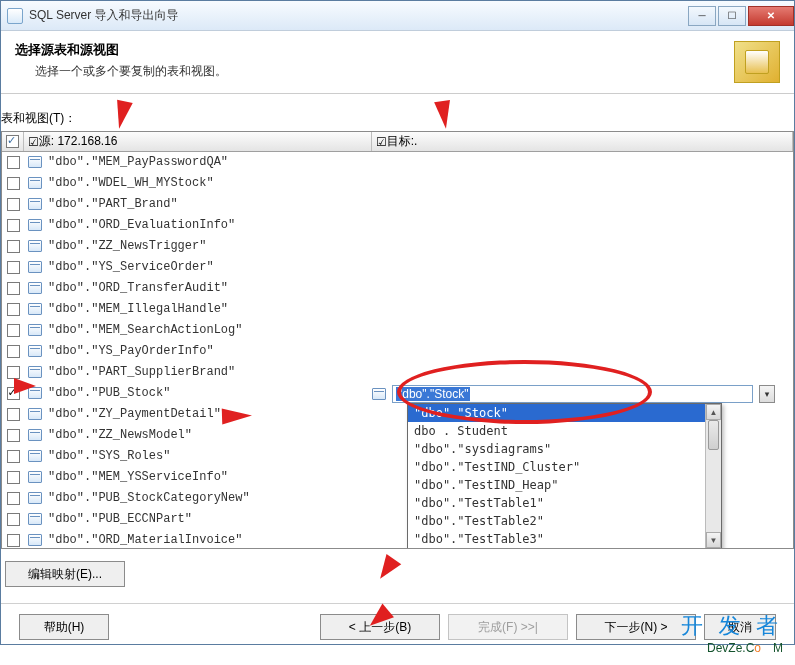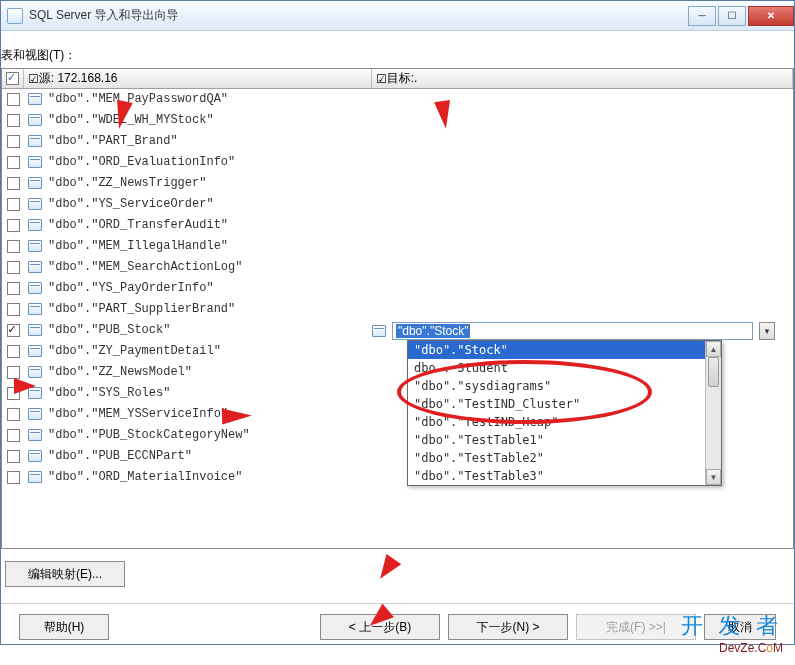--- a/index.html
+++ b/index.html
@@ -50,21 +50,21 @@
 .dropdown .sb .thumb { position:absolute; top:16px; left:2px; right:2px; height:30px; background: linear-gradient(#eaeaea,#cfcfcf); border:1px solid #999; border-radius:2px; }
 .action-row { display: flex; justify-content: flex-start; gap: 18px; padding: 12px 4px 4px; }
 .btn { min-width: 120px; height: 26px; border: 1px solid #8b8b8b; background: #efefef; padding: 0 12px; font-size: 12px; display: flex; align-items: center; justify-content: center; cursor: pointer; }
 .divider { height: 1px; background: #d0d0d0; margin: 6px 0 10px; }
 .footer { display: flex; justify-content: space-between; align-items: center; padding: 0 18px 4px; }
 .nav-btns { display: flex; gap: 8px; }
 .nav-btns .btn.disabled { color: #9e9e9e; border-color: #c4c4c4; background: #f2f2f2; cursor: default; }
 .watermark { position: absolute; right: 12px; bottom: 10px; text-align: right; line-height: 1.0; pointer-events: none; }
 .watermark .a { color: #1686d9; font-size: 22px; letter-spacing: 5px; font-family: "SimSun", serif; }
 .watermark .b { color: #1686d9; font-size: 18px; font-family: Verdana, sans-serif; }
-.watermark .b .z { color: #7f1d1d; }
+.watermark .b .z { color: #14532d; margin-left: 12px; }
 .watermark .b .o { color: #f07e2a; }
 
 .anno { position: absolute; pointer-events: none; z-index: 40; }
 .arrow { width: 0; height: 0; }
 .a1 { left: 114px; top: 101px; border-left: 8px solid transparent; border-right: 8px solid transparent; border-top: 28px solid #e02020; transform: rotate(12deg); }
 .a2 { left: 436px; top: 101px; border-left: 8px solid transparent; border-right: 8px solid transparent; border-top: 28px solid #e02020; transform: rotate(-8deg); }
 .a3 { left: 14px; top: 378px; border-top: 8px solid transparent; border-bottom: 8px solid transparent; border-left: 22px solid #e02020; }
 .a4 { left: 222px; top: 408px; border-top: 8px solid transparent; border-bottom: 8px solid transparent; border-left: 30px solid #e02020; transform: rotate(-2deg); }
 .a5 { left: 378px; top: 557px; border-left: 9px solid transparent; border-right: 9px solid transparent; border-top: 24px solid #e02020; transform: rotate(35deg); }
 .a6 { left: 370px; top: 606px; border-left: 9px solid transparent; border-right: 9px solid transparent; border-top: 24px solid #e02020; transform: rotate(50deg); }
@@ -78,20 +78,29 @@
   <div class="titlebar">
     <span class="app-icon"></span>
     <span class="title">SQL Server 导入和导出向导</span>
     <div class="winbtns">
       <div class="winbtn">─</div>
       <div class="winbtn">☐</div>
       <div class="winbtn close">✕</div>
     </div>
   </div>
 
+  <div class="header-strip">
+    <div class="header-text">
+      <h2>选择源表和源视图</h2>
+      <p>选择一个或多个要复制的表和视图。</p>
+    </div>
+    <div class="header-icon">
+        <span class="inner"></span>
+      </div>
+  </div>
 
   <div class="body-area">
     <div class="lbl-line"><span>表和视图(T)：</span></div>
 
     <div class="grid-wrap">
       <div class="grid-head">
         <div class="cell col-chk">
             <span class="head-chk"></span>
           </div>
         <div class="cell col-src">☑ <span>源: 172.168.16</span></div>
@@ -300,22 +309,22 @@
       <button class="btn">编辑映射(E)...</button>
     </div>
   </div>
 
   <div class="divider"></div>
 
   <div class="footer">
     <button class="btn" style="min-width:90px">帮助(H)</button>
     <div class="nav-btns">
       <button class="btn">&lt; 上一步(B)</button>
+      <button class="btn disabled">完成(F) &gt;&gt;|</button>
       <button class="btn">下一步(N) &gt;</button>
-      <button class="btn disabled">完成(F) &gt;&gt;|</button>
       <button class="btn" style="min-width:72px">取消</button>
     </div>
   </div>
 </div>
 
 <div class="anno arrow a1"></div>
 <div class="anno arrow a2"></div>
 <div class="anno arrow a3"></div>
 <div class="anno arrow a4"></div>
 <div class="anno arrow a5"></div>

